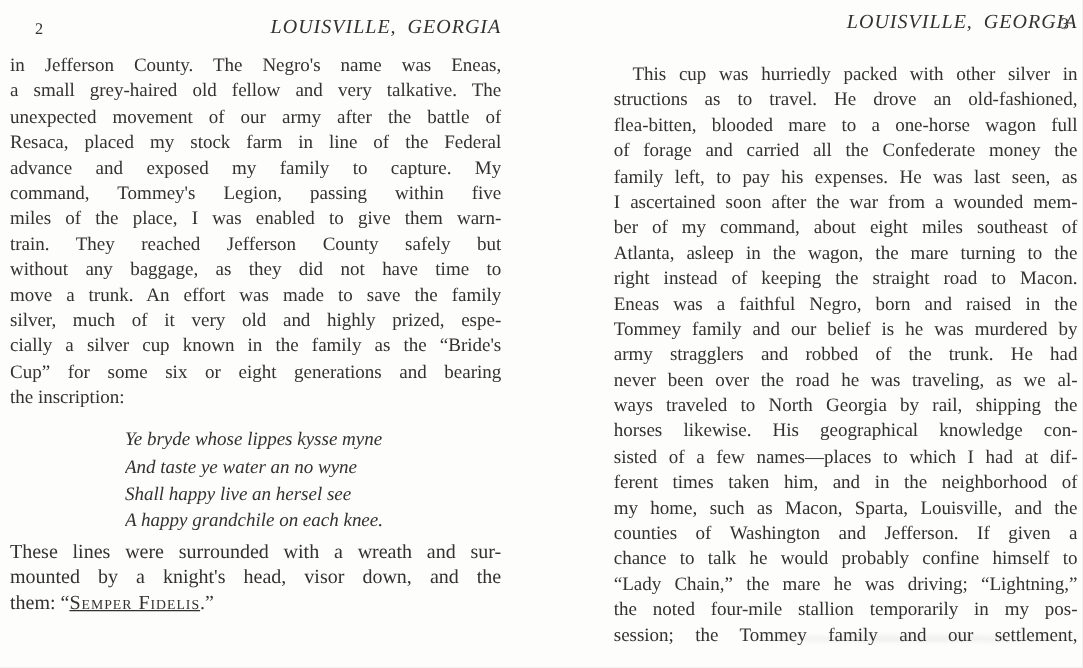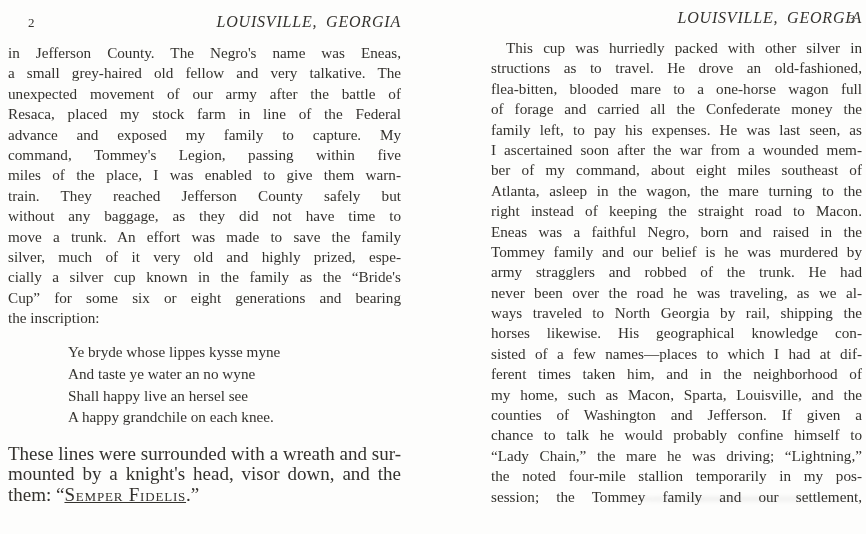--- a/index.html
+++ b/index.html
@@ -31,37 +31,38 @@
   .page-num {
     position: absolute;
     font-size: 13px;
     top: inherit;
   }
   .page-left  .page-num { left: 20px;  top: 15px; }
   .page-right .page-num { right: 7px;  top: 11px; }
 
   .body-text { font-size: 15.2px; }
   .page-left  .body-text { margin-top: 10px; }
-  .page-right .body-text { margin-top: 9px; }
+  .page-right .body-text { margin-top: 21px; }
 
   .tline {
     height: 20.4px;
     line-height: 20.4px;
     overflow: hidden;
   }
   .just { text-align: justify; text-align-last: justify; }
   .indent { text-indent: 15px; }
 
   .poem {
+    font-style: italic;
     font-size: 15.2px;
-    margin: 13px 0 0 60px;
+    margin: 13px 0 0 92px;
   }
   .poem .tline { height: 21.6px; line-height: 21.6px; }
 
-  .closing { font-size: 19px; margin-top: 16px; }
+  .closing { font-size: 16px; margin-top: 4px; }
 
   .smallcaps { font-variant: small-caps; letter-spacing: 0.8px; text-decoration: underline; }
 
   .scan-smudge {
     position: absolute;
     left: 120px;
     bottom: 6px;
     width: 240px;
     height: 4px;
     background: rgba(90, 90, 90, 0.10);

